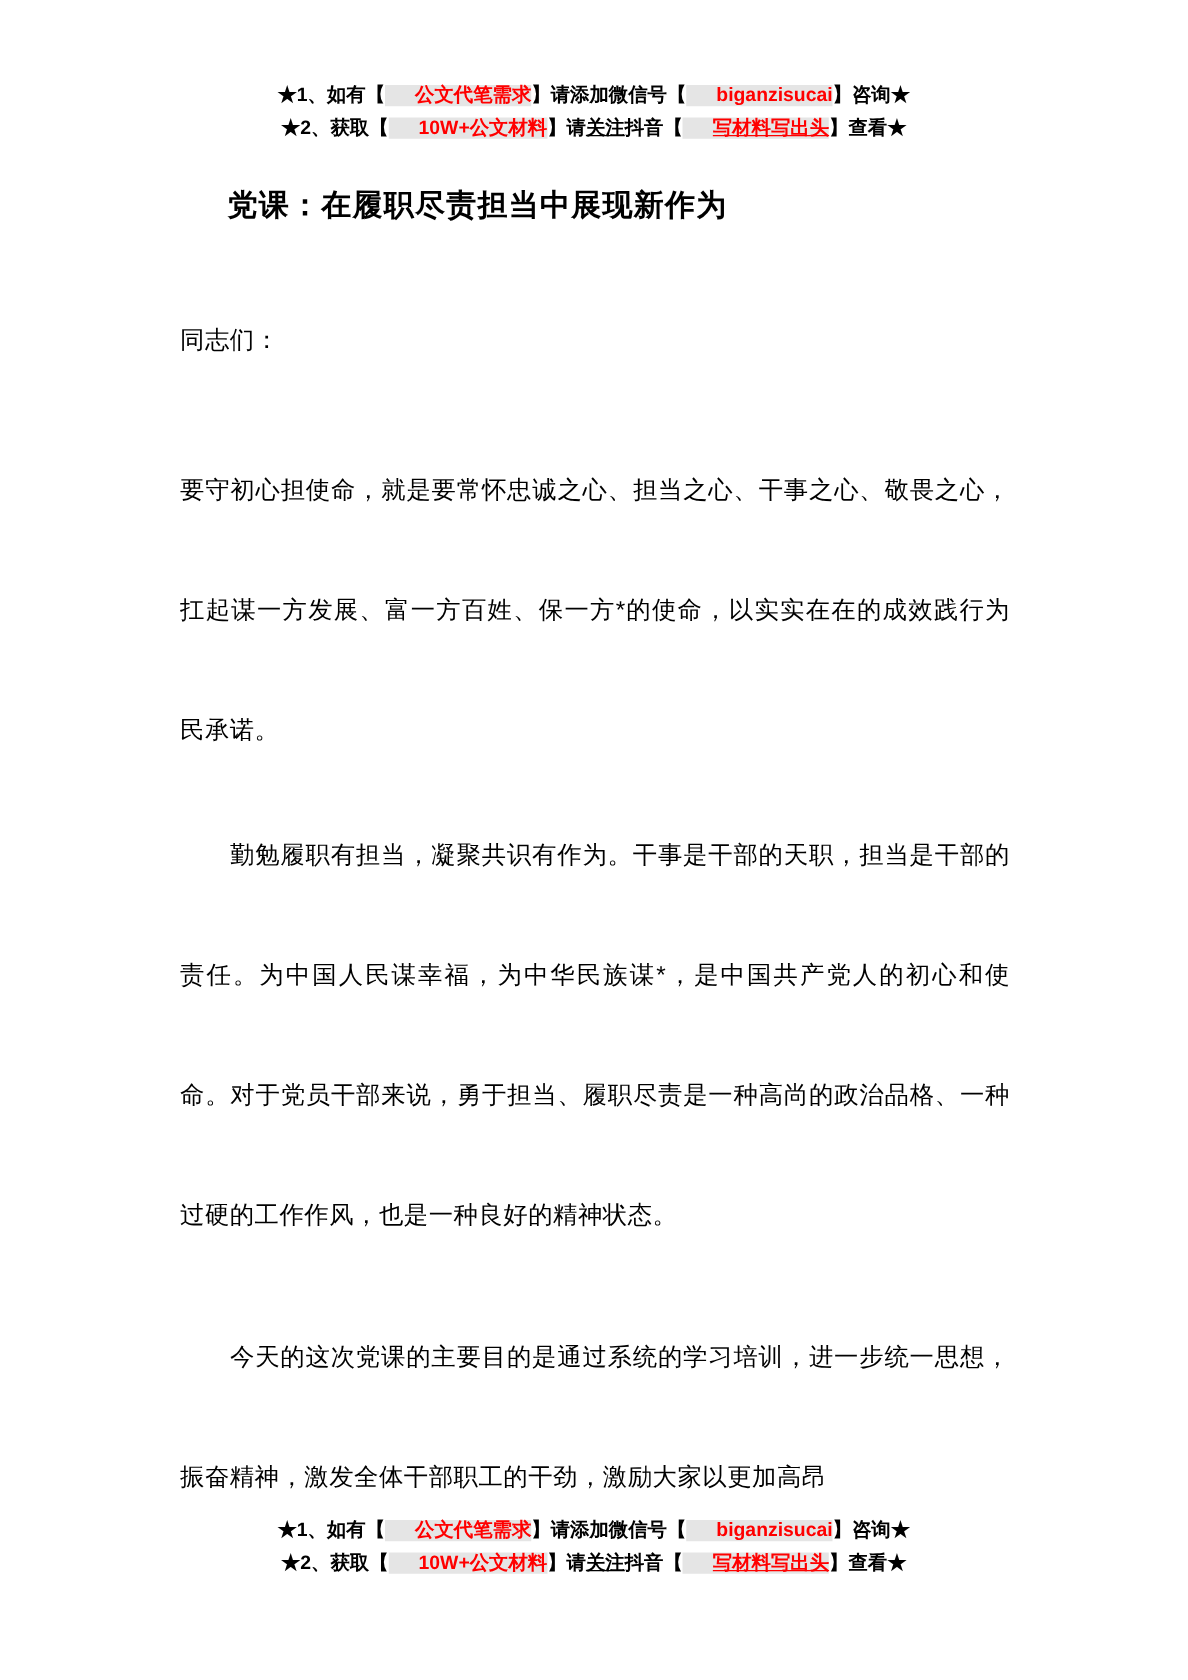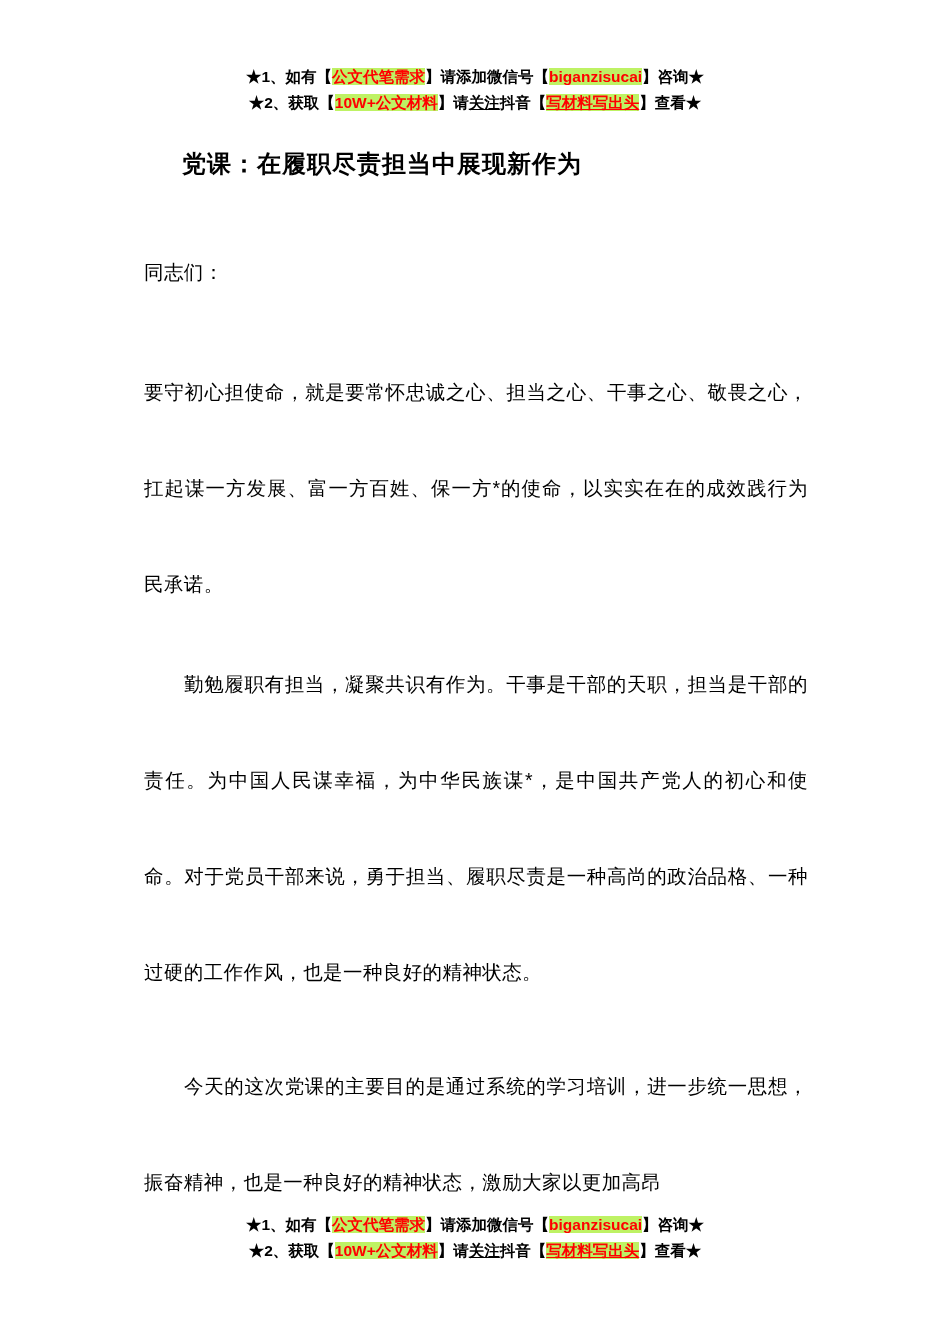--- a/index.html
+++ b/index.html
@@ -34,22 +34,23 @@
   }
   .promo.top { top: 64px; }
   .promo.bottom { top: 1212px; }
 
   .promo-line {
     display: block;
   }
   .promo-line span { vertical-align: baseline; }
 
   .hl-red-yellow {
-    background: #bef264;
+    background: #e5e5e5;
     color: #ff0000;
+    padding-left: 24px;
   }
   .u { text-decoration: underline; }
 
   
   .doc-title {
     position: absolute;
     top: 148px;
     left: 0;
     width: 764px;
     text-align: center;
@@ -93,21 +94,21 @@
   </div>
 
   <div class="doc-title">党课：在履职尽责担当中展现新作为</div>
 
   <div class="body-wrap">
     <p class="para salutation">同志们：</p>
     <div class="gap-a"></div>
     <p class="para">要守初心担使命，就是要常怀忠诚之心、担当之心、干事之心、敬畏之心，扛起谋一方发展、富一方百姓、保一方*的使命，以实实在在的成效践行为民承诺。</p>
     <p class="para indent">勤勉履职有担当，凝聚共识有作为。干事是干部的天职，担当是干部的责任。为中国人民谋幸福，为中华民族谋*，是中国共产党人的初心和使命。对于党员干部来说，勇于担当、履职尽责是一种高尚的政治品格、一种过硬的工作作风，也是一种良好的精神状态。</p>
     <div class="gap-b"></div>
-    <p class="para indent">今天的这次党课的主要目的是通过系统的学习培训，进一步统一思想，振奋精神，也是一种良好的精神状态，激励大家以更加高昂</p>
+    <p class="para indent">今天的这次党课的主要目的是通过系统的学习培训，进一步统一思想，振奋精神，激发全体干部职工的干劲，激励大家以更加高昂</p>
   </div>
 
   <div class="promo bottom">
     <div class="promo-line">
       <span>★1、如有【</span><span class="hl-red-yellow">公文代笔需求</span><span>】请添加微信号【</span><span class="hl-red-yellow">biganzisucai</span><span>】咨询★</span>
     </div>
     <div class="promo-line">
       <span>★2、获取【</span><span class="hl-red-yellow">10W+公文材料</span><span>】请</span><span class="u">关注</span><span>抖音【</span><span class="hl-red-yellow u">写材料写出头</span><span>】查看★</span>
     </div>
   </div>

